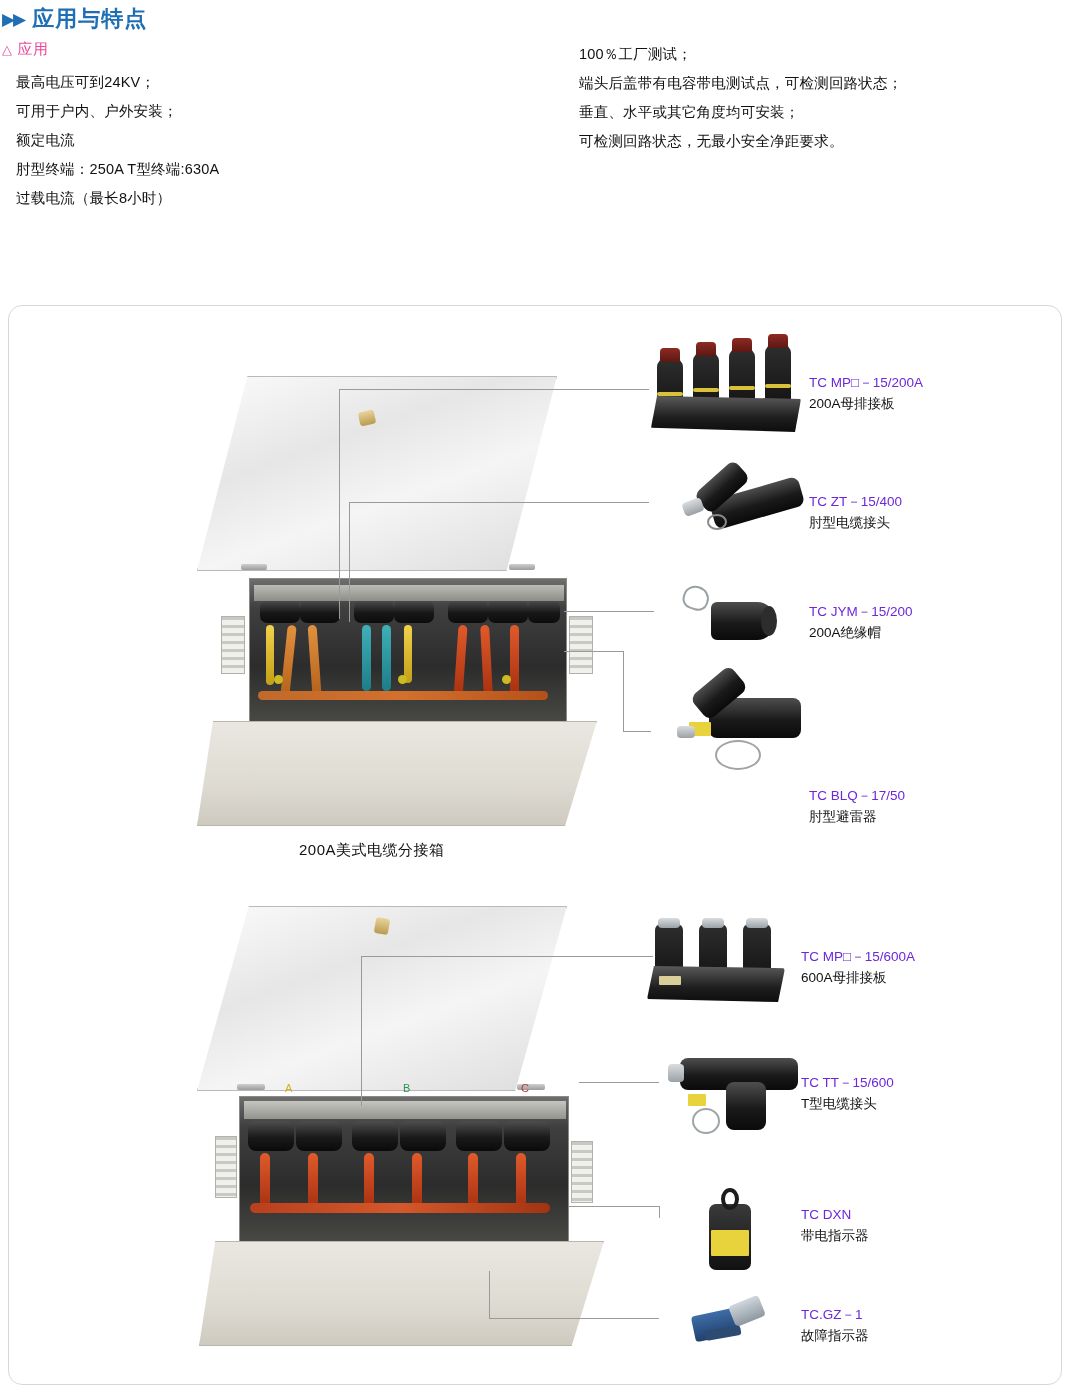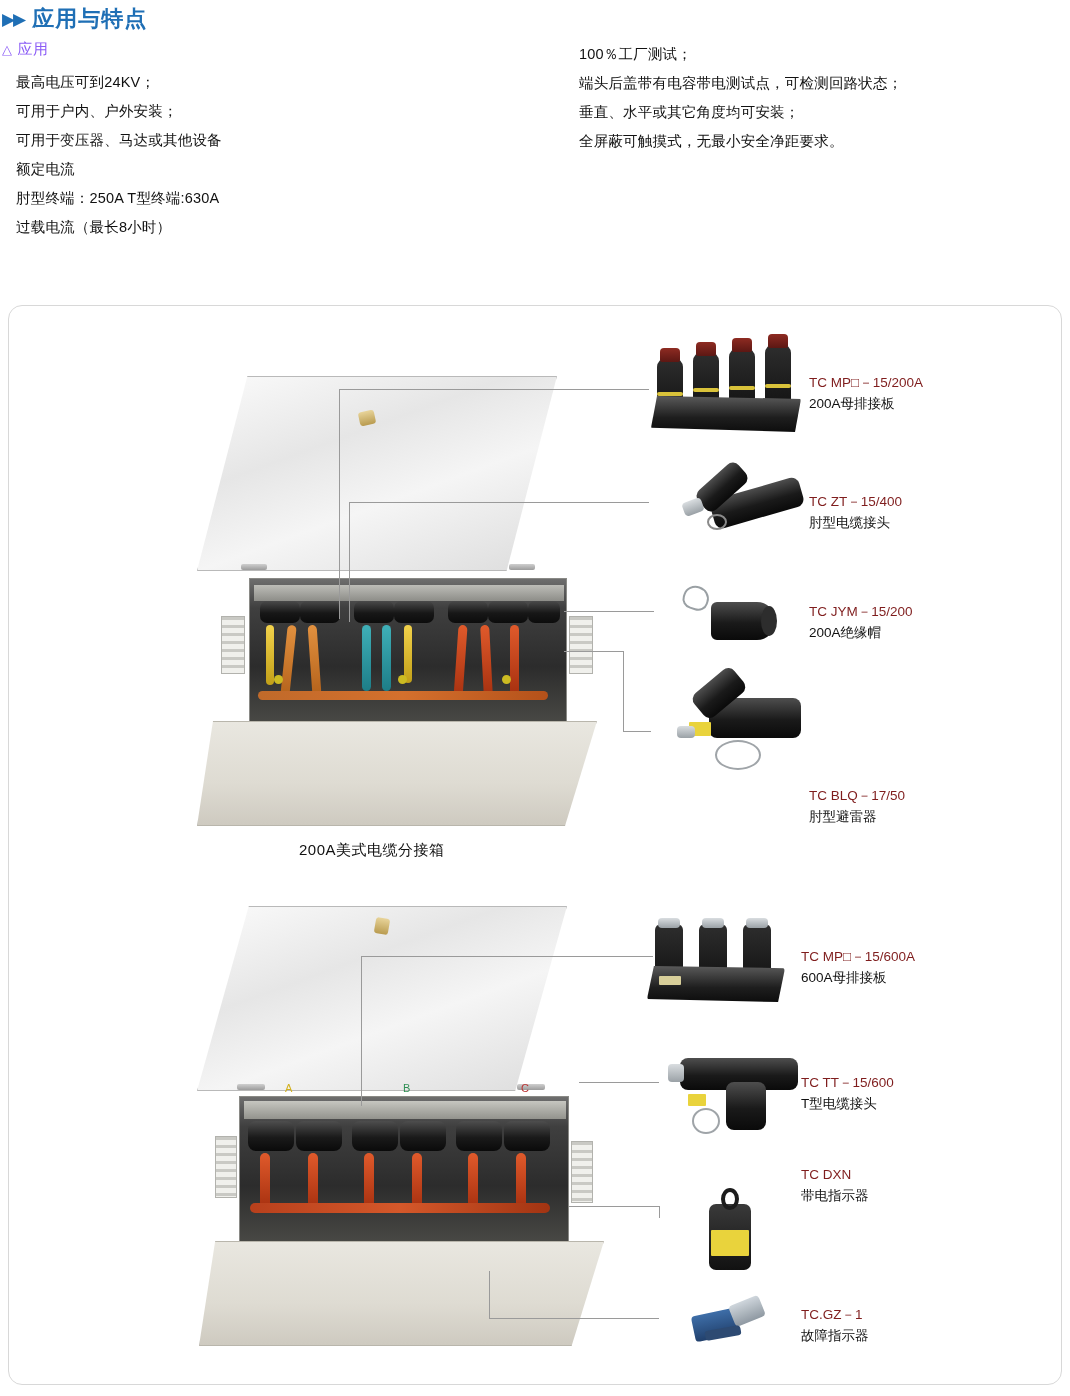--- a/index.html
+++ b/index.html
@@ -46,21 +46,21 @@
     top: 40px;
     left: 0;
     width: 1070px;
     display: flex;
   }
   .col-left { width: 565px; padding-left: 2px; }
   .col-right { width: 505px; }
 
   .col-head {
     font-size: 15px;
-    color: #8b5cf6;
+    color: #ec4899;
     margin-bottom: 9px;
     letter-spacing: 0.5px;
   }
   .col-head .tri { margin-right: 5px; font-size: 13px; }
   .col-line {
     font-size: 14.5px;
     line-height: 29px;
     color: #111;
     letter-spacing: 0.2px;
     padding-left: 14px;
@@ -80,21 +80,21 @@
     border-radius: 14px;
     background: #fff;
   }
 
   
   .abs { position: absolute; }
 
   
   .label-code {
     font-size: 13.5px;
-    color: #7f1d1d;
+    color: #6d28d9;
     line-height: 21px;
     white-space: nowrap;
   }
   .label-name {
     font-size: 13.5px;
     color: #111;
     line-height: 21px;
     white-space: nowrap;
   }
   .caption {
@@ -214,31 +214,30 @@
 </div>
 
 <div class="columns">
 
   <div class="col-left">
     <div class="col-head">
       <span class="tri">△</span><span>应用</span>
     </div>
     <div class="col-line">最高电压可到24KV；</div>
     <div class="col-line">可用于户内、户外安装；</div>
-    <div class="col-line">可用于变压器、马达或其他设备</div>
     <div class="col-line">额定电流</div>
     <div class="col-line">肘型终端：250A T型终端:630A</div>
     <div class="col-line">过载电流（最长8小时）</div>
   </div>
 
   <div class="col-right">
     <div class="col-line">100％工厂测试；</div>
     <div class="col-line">端头后盖带有电容带电测试点，可检测回路状态；</div>
     <div class="col-line">垂直、水平或其它角度均可安装；</div>
-    <div class="col-line">全屏蔽可触摸式，无最小安全净距要求。</div>
+    <div class="col-line">可检测回路状态，无最小安全净距要求。</div>
   </div>
 </div>
 
 <div class="panel">
 
   <div class="cab" style="left:170px; top:60px; width:430px; height:480px;">
 
     <div class="cab-lid" style="left:18px; top:10px; width:360px; height:195px; clip-path: polygon(14% 0%, 100% 0%, 86% 100%, 0% 100%);"></div>
     <div class="hinge" style="left:62px; top:198px; width:26px; height:6px;"></div>
     <div class="hinge" style="left:330px; top:198px; width:26px; height:6px;"></div>
@@ -423,21 +422,21 @@
   <div class="abs" style="left:792px; top:766px;">
     <div class="label-code">TC TT－15/600</div>
     <div class="label-name">T型电缆接头</div>
   </div>
 
   <div class="abs" style="left:690px; top:882px; width:80px; height:90px;">
     <div class="indicator-body" style="left:10px; top:16px; width:42px; height:66px; border-radius:7px;"></div>
     <div class="abs" style="left:22px; top:0px; width:18px; height:22px; border:4px solid #1c1c1c; border-radius:50%;"></div>
     <div class="sticker-y" style="left:12px; top:42px; width:38px; height:26px;"></div>
   </div>
-  <div class="abs" style="left:792px; top:858px;">
+  <div class="abs" style="left:792px; top:898px;">
     <div class="label-code">TC  DXN</div>
     <div class="label-name">带电指示器</div>
   </div>
 
   <div class="abs" style="left:680px; top:988px; width:100px; height:60px;">
     <div class="abs" style="left:4px; top:18px; width:44px; height:26px; background:linear-gradient(180deg,#3e6ea8,#21406c); border-radius:4px; transform:rotate(-12deg);"></div>
     <div class="abs" style="left:42px; top:6px; width:32px; height:22px; background:linear-gradient(180deg,#cfd6dc,#8f99a2); border-radius:4px; transform:rotate(-22deg);"></div>
     <div class="abs" style="left:16px; top:34px; width:36px; height:10px; background:#2d4a72; border-radius:3px; transform:rotate(-10deg);"></div>
   </div>
   <div class="abs" style="left:792px; top:998px;">

